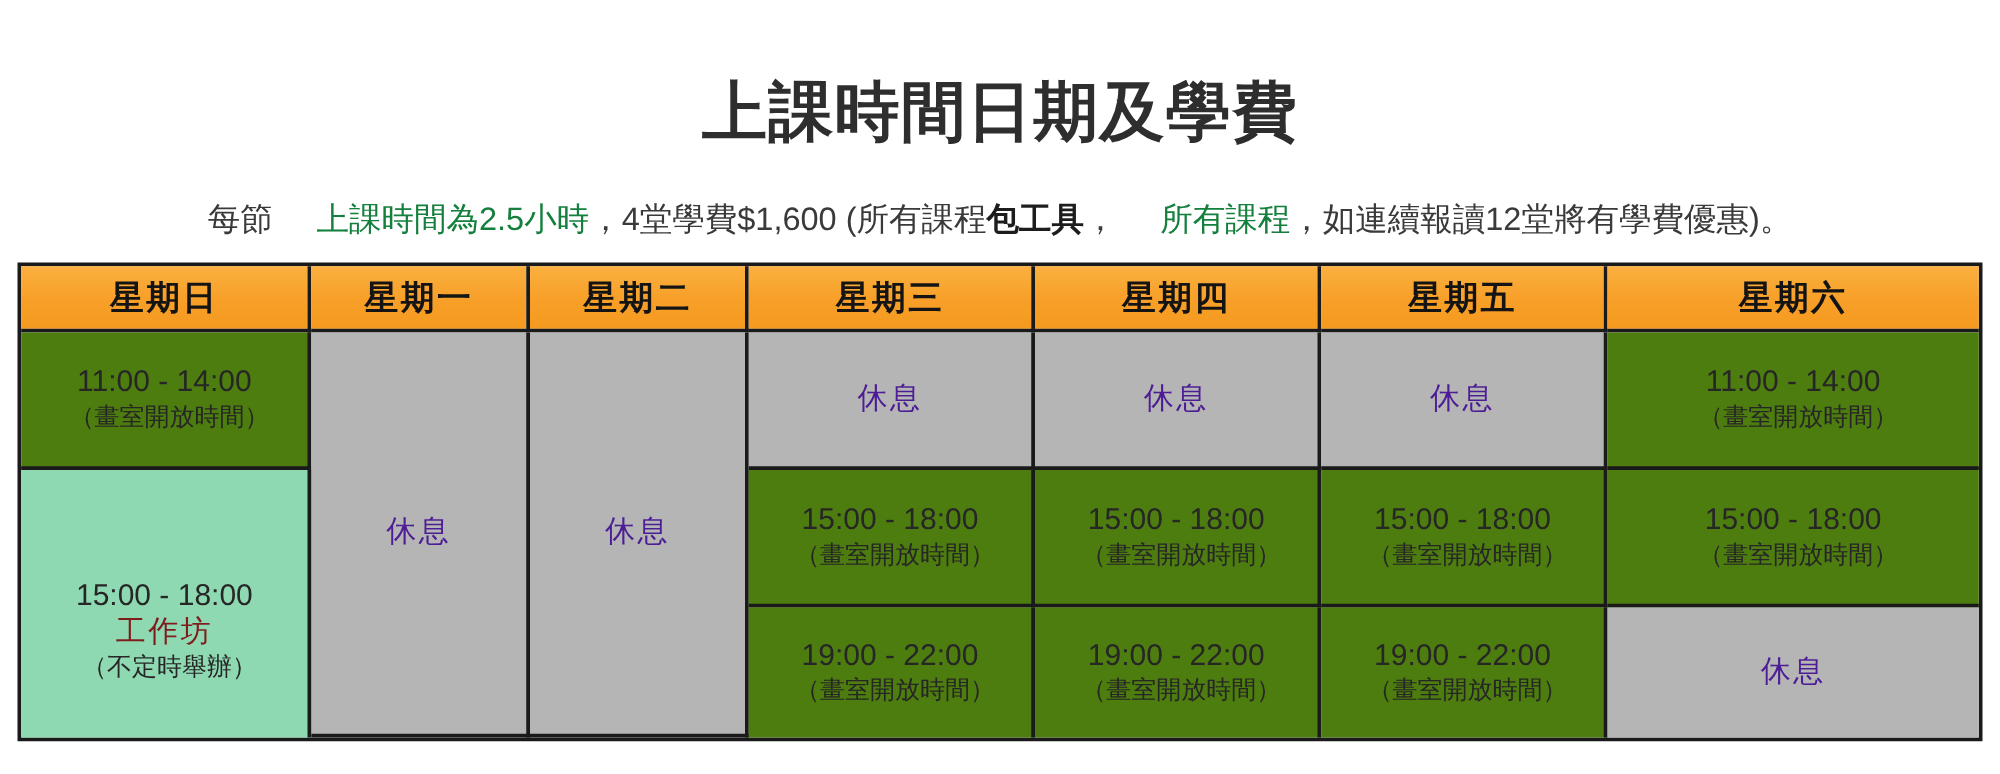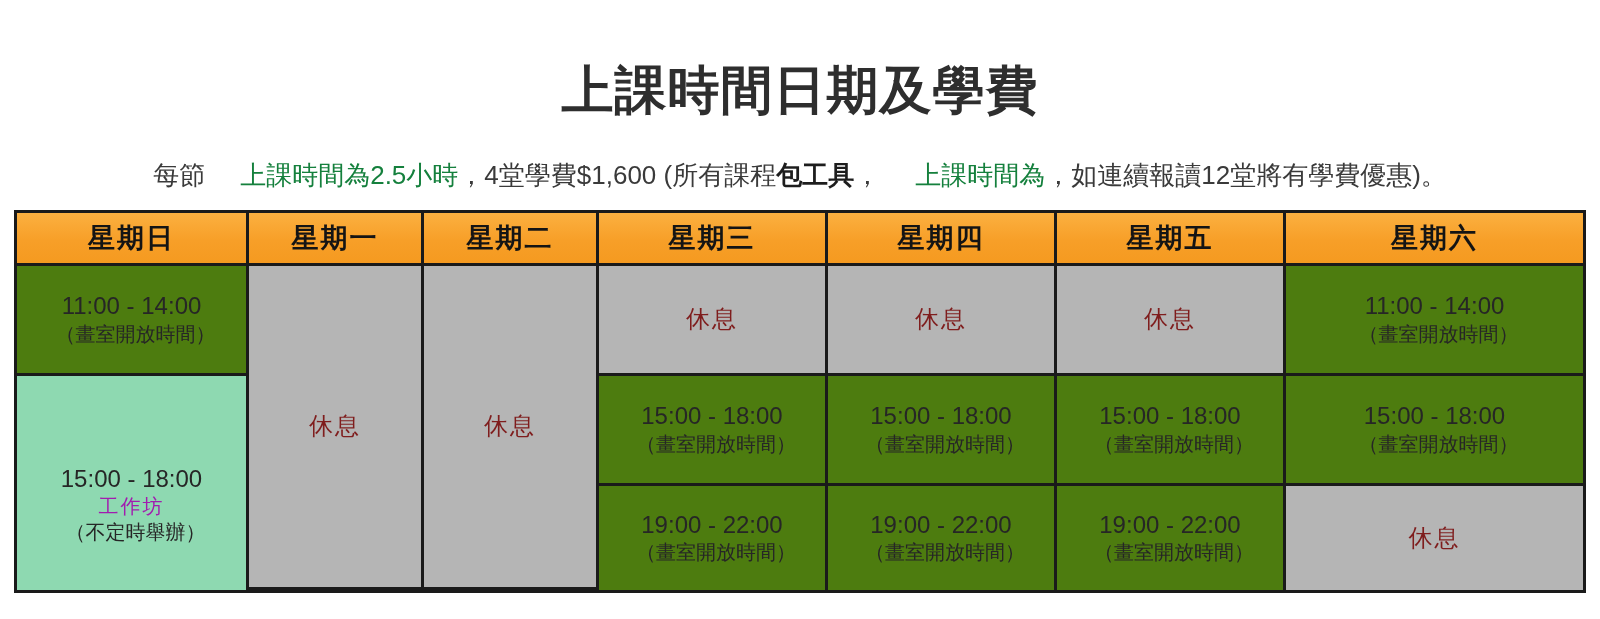--- a/index.html
+++ b/index.html
@@ -106,46 +106,46 @@
   }
   .line-sub {
     font-size: 20px;
     color: #262626;
     line-height: 1.3;
     white-space: nowrap;
     margin-left: 8px;
   }
   .line-rest {
     font-size: 24px;
-    color: #7f1d1d;
+    color: #4c1d95;
     letter-spacing: 2px;
     line-height: 1.2;
   }
   .line-mid {
-    font-size: 20px;
-    color: #a21caf;
+    font-size: 24px;
+    color: #7f1d1d;
     letter-spacing: 2px;
     line-height: 1.25;
   }
 
   
   .span-r3 { grid-row: span 3; }
   .span-r2 { grid-row: span 2; }
 
   .workshop-stack { margin-top: 44px; }
 </style>
 </head>
 <body>
 
 <div class="page">
 
   <div class="title">上課時間日期及學費</div>
 
   <div class="subtitle">
-    <span>每節</span><span class="red">上課時間為2.5小時</span><span>，4堂學費$1,600 (所有課程</span><span class="bold">包工具</span><span>，</span><span class="red">上課時間為</span><span>，如連續報讀12堂將有學費優惠)。</span>
+    <span>每節</span><span class="red">上課時間為2.5小時</span><span>，4堂學費$1,600 (所有課程</span><span class="bold">包工具</span><span>，</span><span class="red">所有課程</span><span>，如連續報讀12堂將有學費優惠)。</span>
   </div>
 
   <div class="schedule">
     <div class="grid">
 
       <div class="cell hdr">
         <span>星期日</span>
       </div>
       <div class="cell hdr">
         <span>星期一</span>

